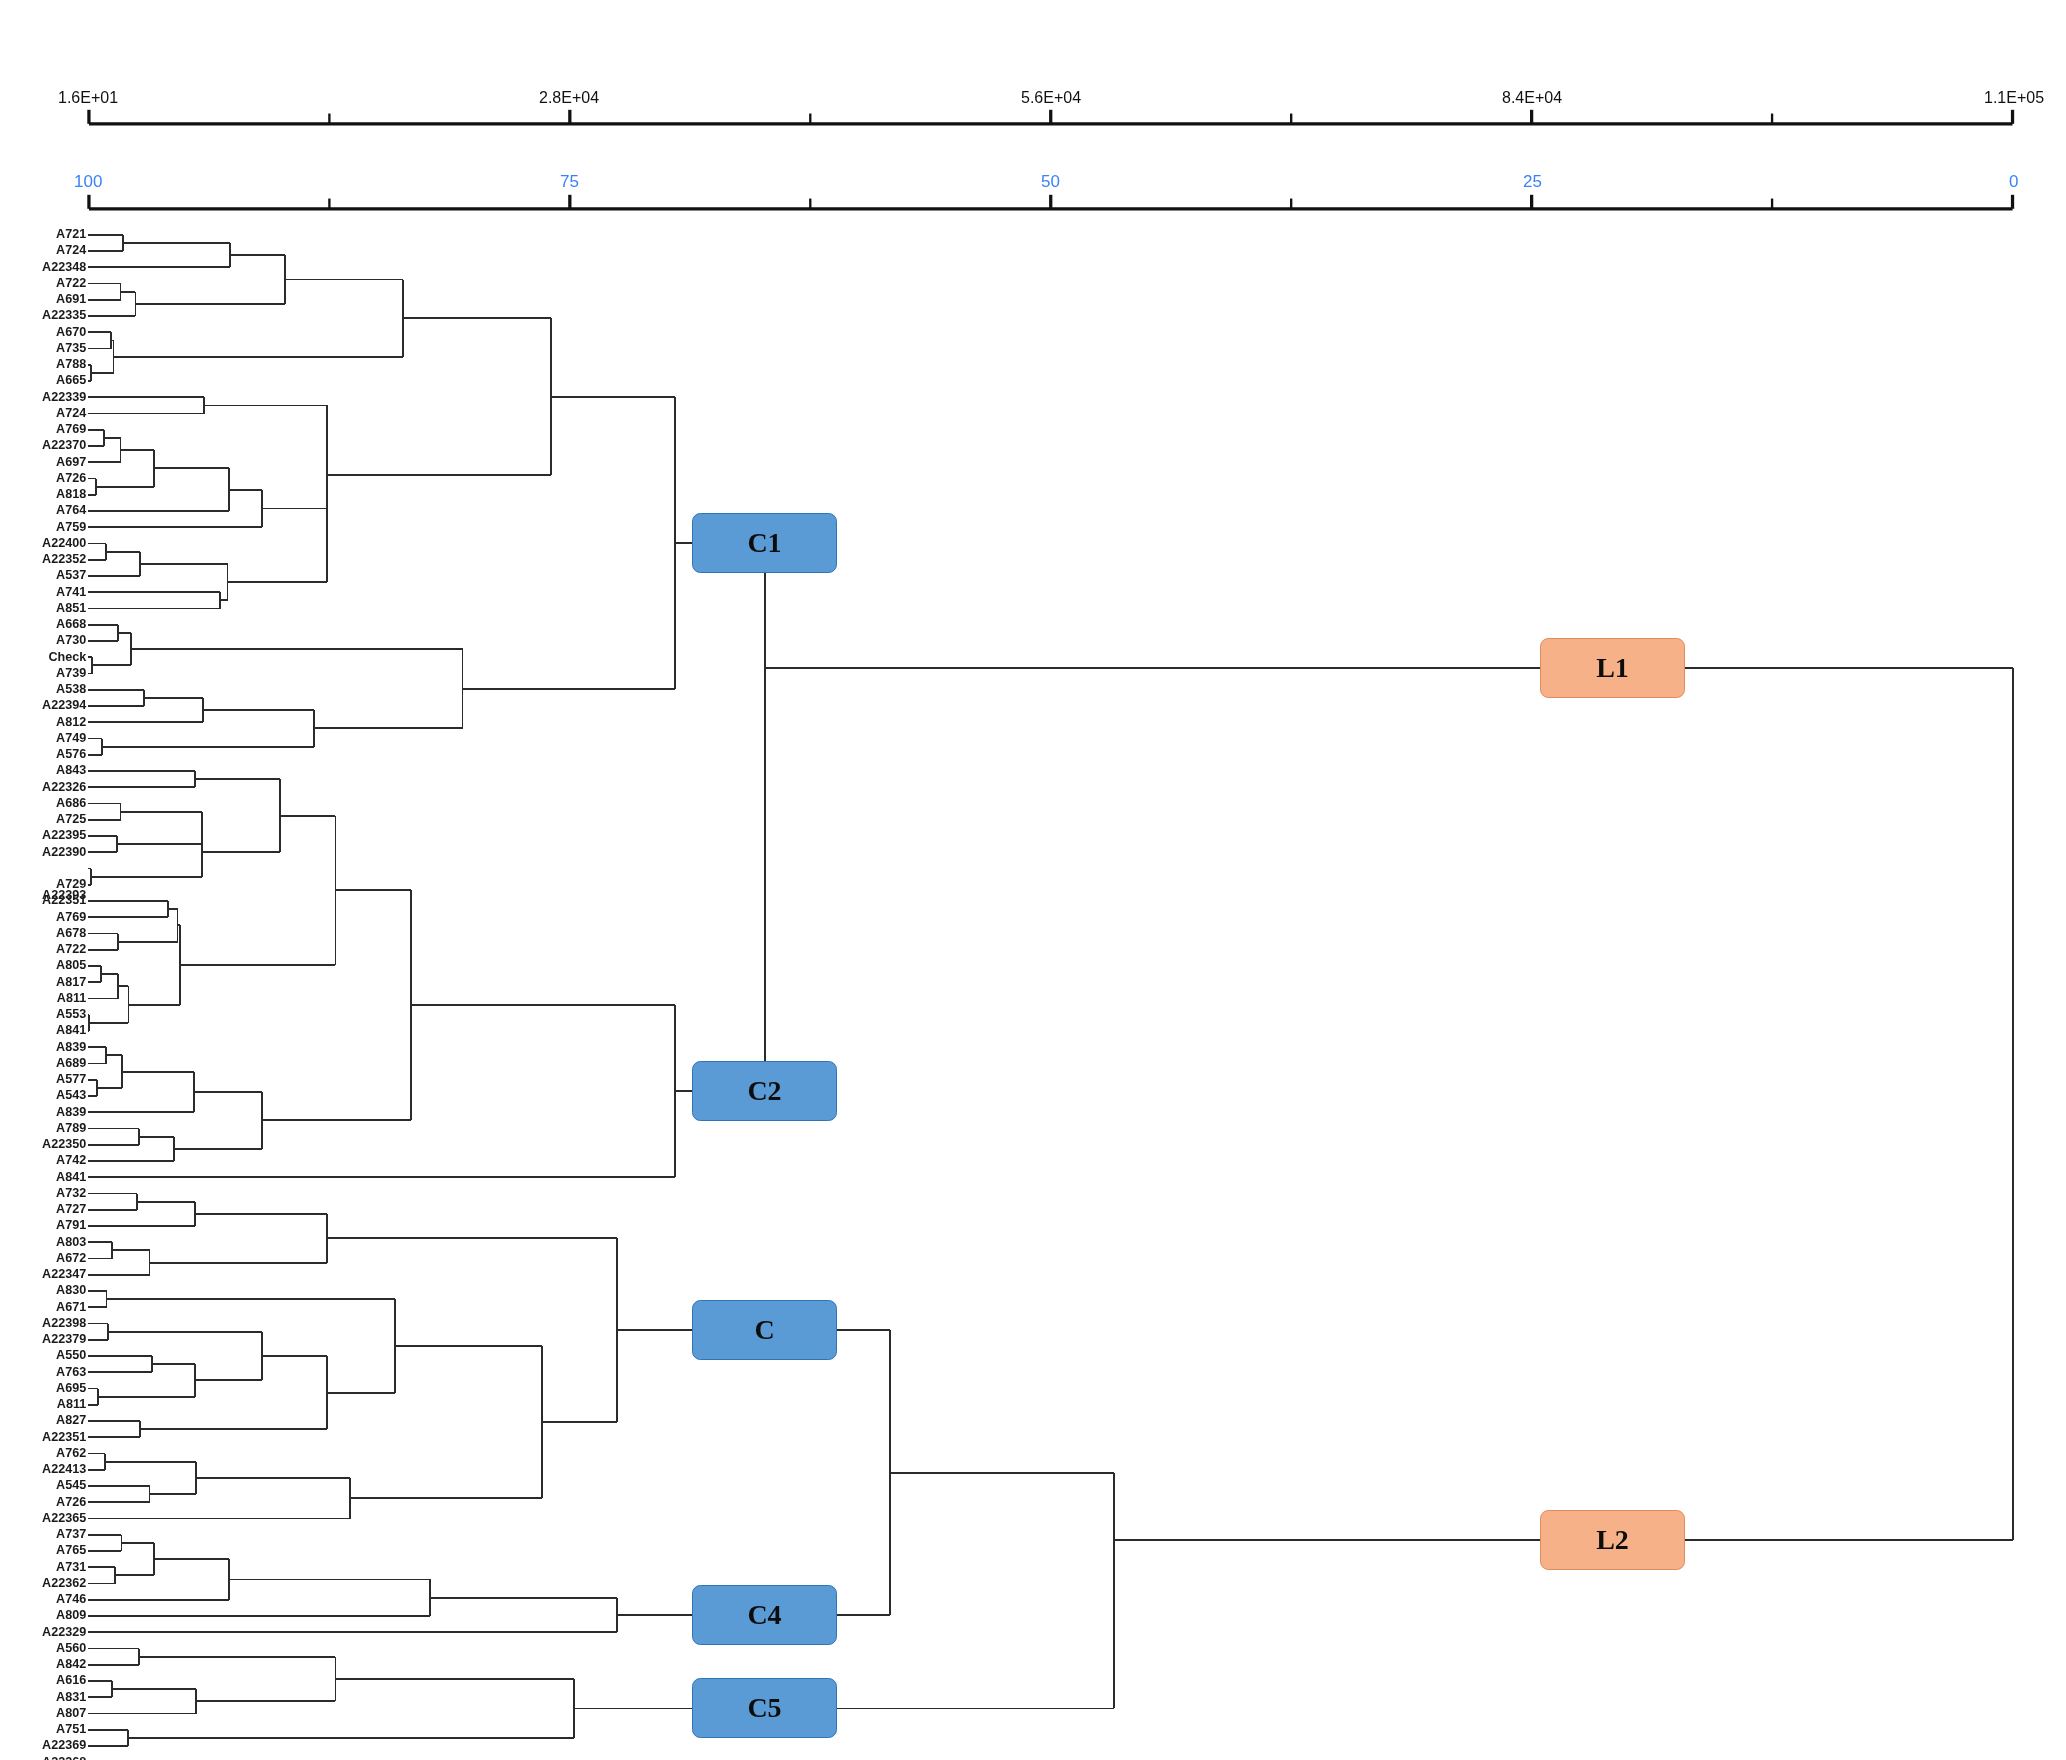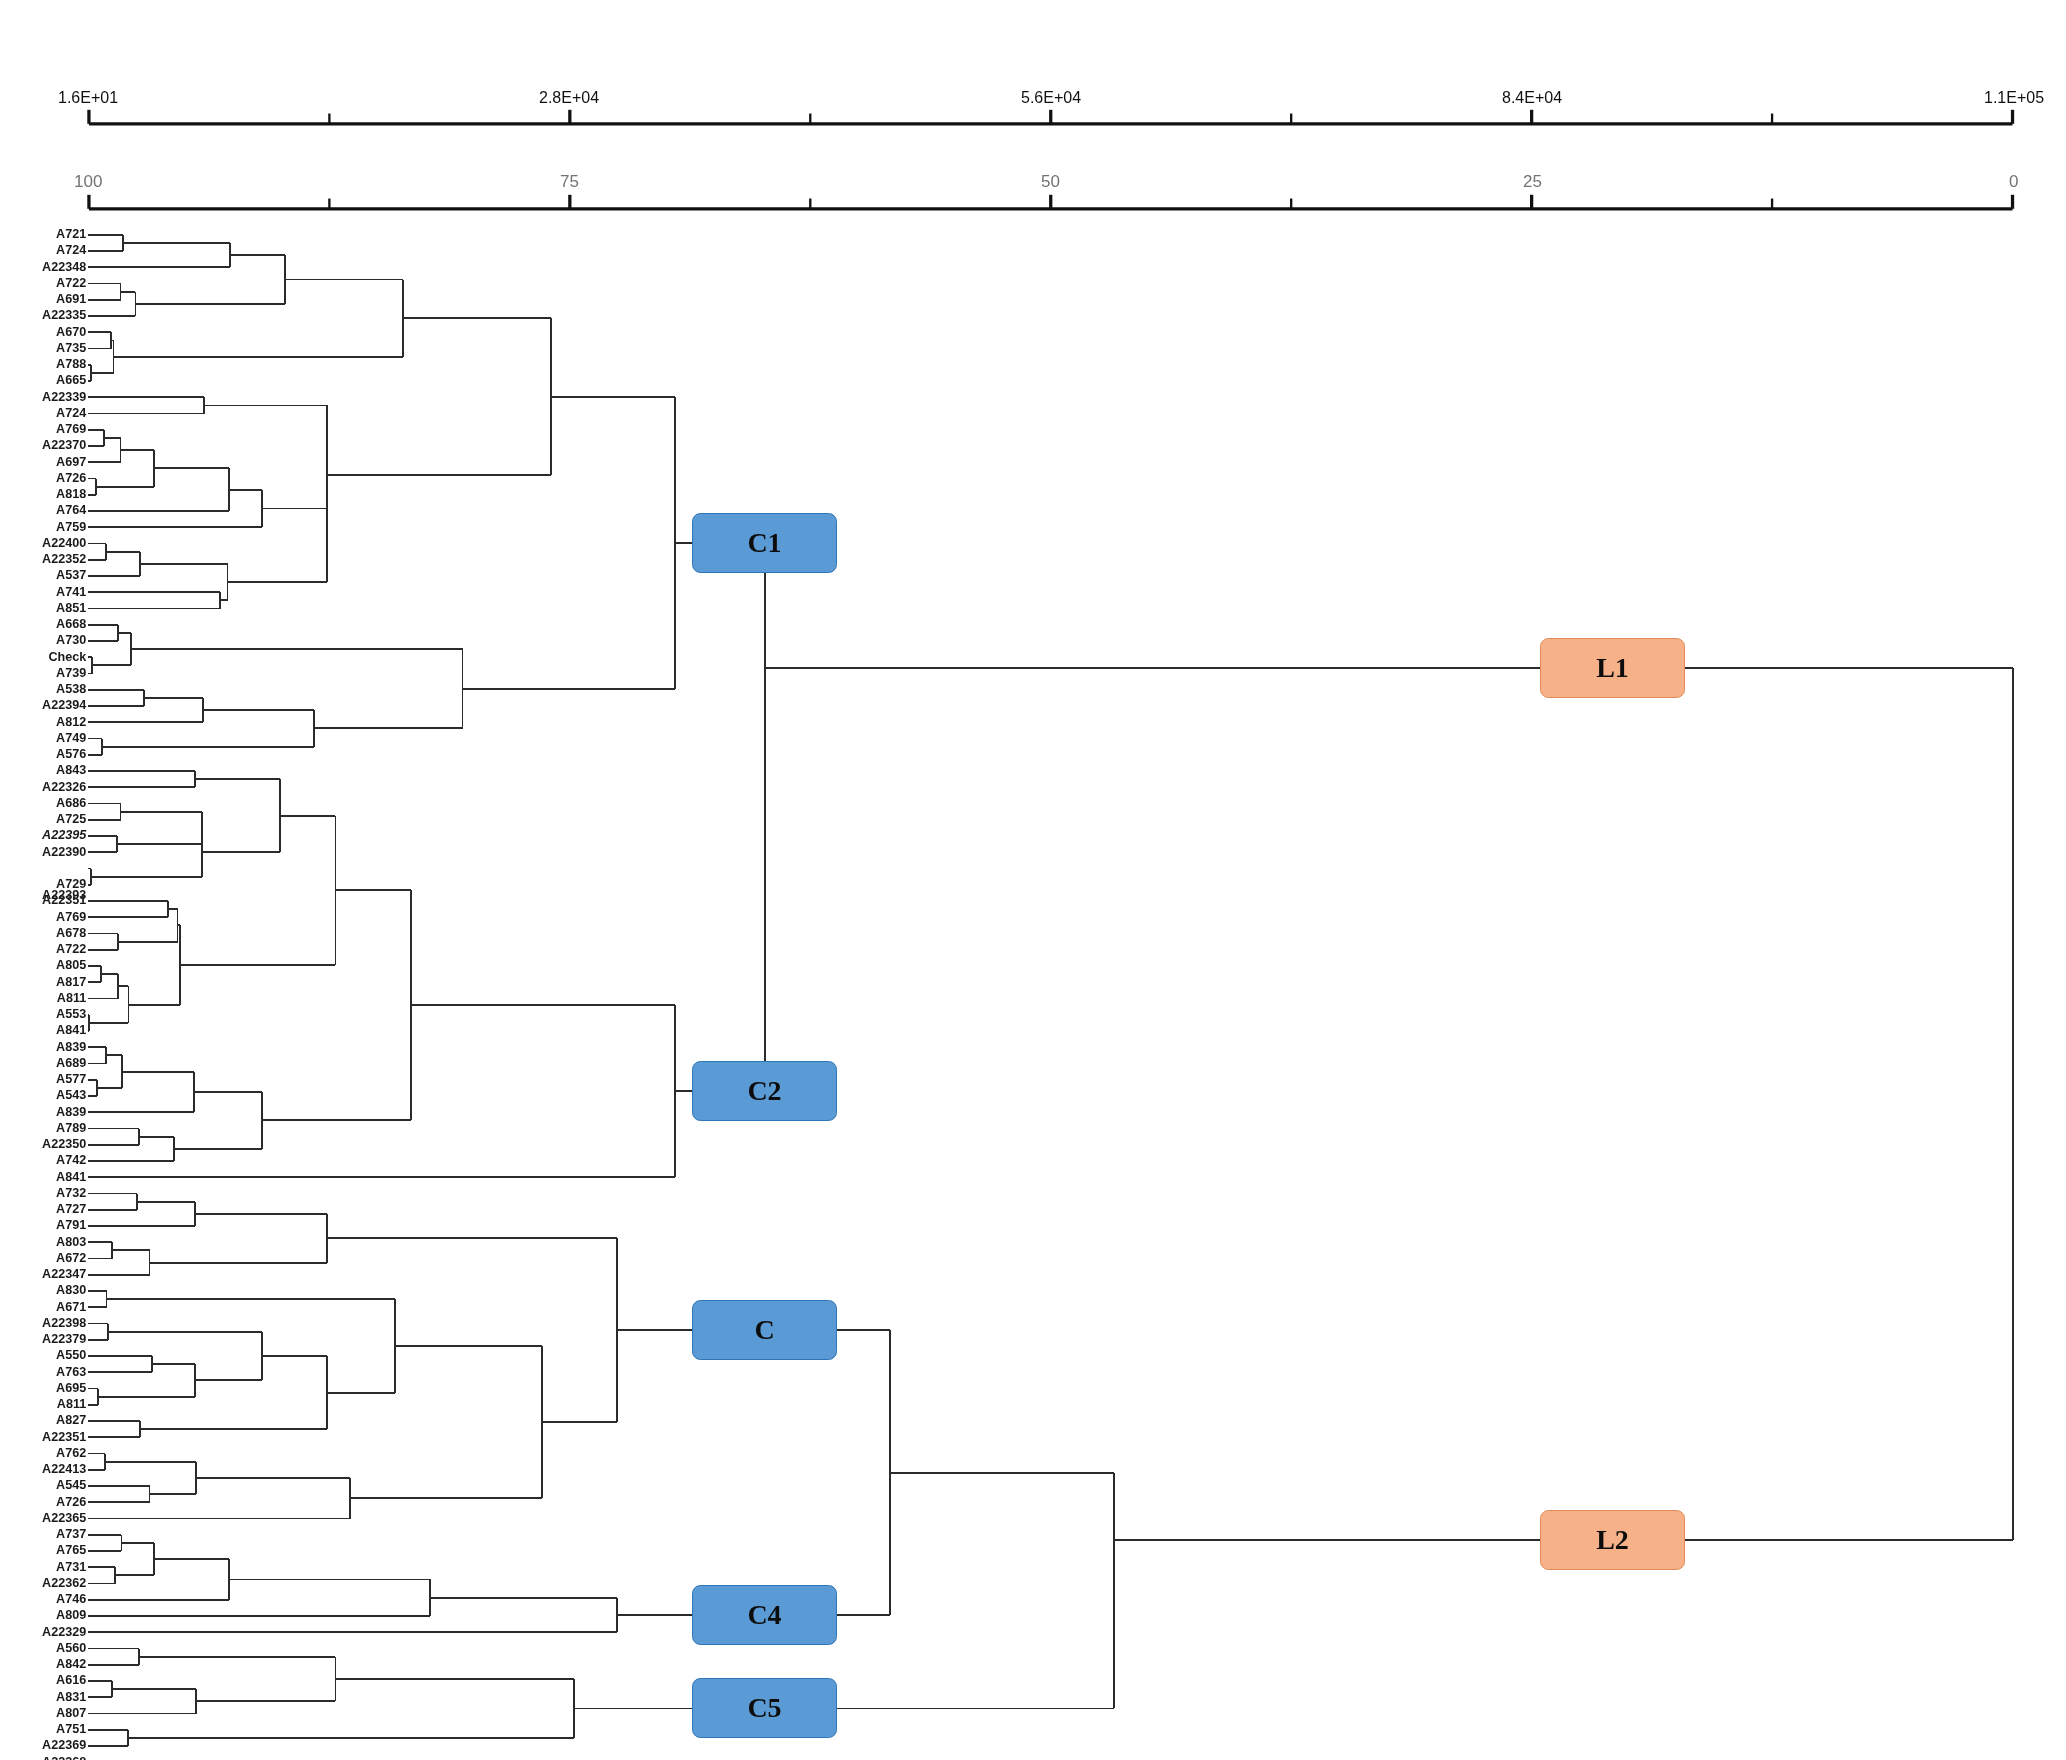--- a/index.html
+++ b/index.html
@@ -4,21 +4,21 @@
 <style>
   html,body{margin:0;padding:0;background:#ffffff;}
   body{width:2066px;height:1761px;font-family:"Liberation Sans",sans-serif;color:#000;}
   #root{position:relative;width:2066px;height:1761px;overflow:hidden;}
   .ttl{position:absolute;text-align:center;font-family:"Liberation Sans",sans-serif;color:#1a1a1a;}
   #chart-title{left:0;top:6.5px;width:2066px;font-size:26px;}
   #axis1-title{left:0;top:64px;width:2066px;font-size:28px;}
   #axis2-title{left:0;top:149px;width:2066px;font-size:28px;}
   .axis-svg{position:absolute;left:0;}
   .tick-lab{position:absolute;font-size:16px;color:#111;white-space:nowrap;}
-  .tick-lab2{position:absolute;font-size:17px;color:#737373;white-space:nowrap;}
+  .tick-lab2{position:absolute;font-size:17px;color:#3b82f6;white-space:nowrap;}
   #leaf-labels{position:absolute;left:0;top:0;width:89px;height:1761px;}
   .leaf-label{position:absolute;right:2.8px;font-size:12.6px;line-height:12.6px;
      font-family:"Liberation Sans",sans-serif;color:#1a1a1a;white-space:nowrap;font-weight:700;}
   #tree-svg{position:absolute;left:0;top:0;}
   .node-box{position:absolute;border-radius:8.4px;display:flex;align-items:center;
      justify-content:center;font-family:"Liberation Serif",serif;font-weight:700;
      font-size:28px;color:#0d0d0d;box-sizing:border-box;}
   .node-c{background:#5b9bd5;border:1.4px solid #2e75b6;}
   .node-l{background:#f7b188;border:1.4px solid #e08a5a;}
 </style>
@@ -100,21 +100,21 @@
       <div class="leaf-label" style="top: 667px;">A739</div>
       <div class="leaf-label" style="top: 683px;">A538</div>
       <div class="leaf-label" style="top: 699px;">A22394</div>
       <div class="leaf-label" style="top: 716px;">A812</div>
       <div class="leaf-label" style="top: 732px;">A749</div>
       <div class="leaf-label" style="top: 748px;">A576</div>
       <div class="leaf-label" style="top: 764px;">A843</div>
       <div class="leaf-label" style="top: 781px;">A22326</div>
       <div class="leaf-label" style="top: 797px;">A686</div>
       <div class="leaf-label" style="top: 813px;">A725</div>
-      <div class="leaf-label" style="top: 829px; font-style: italic;">A22395</div>
+      <div class="leaf-label" style="top: 829px;">A22395</div>
       <div class="leaf-label" style="top: 846px;">A22390</div>
       <div class="leaf-label" style="top: 889px;">A22393</div>
       <div class="leaf-label" style="top: 878px;">A729</div>
       <div class="leaf-label" style="top: 894px;">A22351</div>
       <div class="leaf-label" style="top: 911px;">A769</div>
       <div class="leaf-label" style="top: 927px;">A678</div>
       <div class="leaf-label" style="top: 943px;">A722</div>
       <div class="leaf-label" style="top: 959px;">A805</div>
       <div class="leaf-label" style="top: 976px;">A817</div>
       <div class="leaf-label" style="top: 992px;">A811</div>

